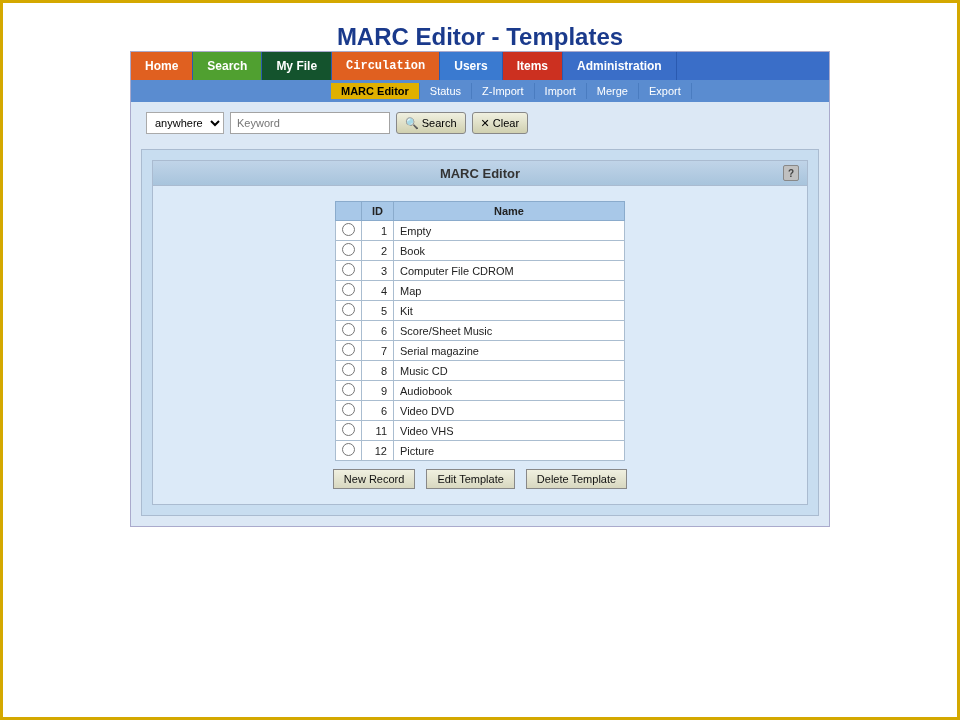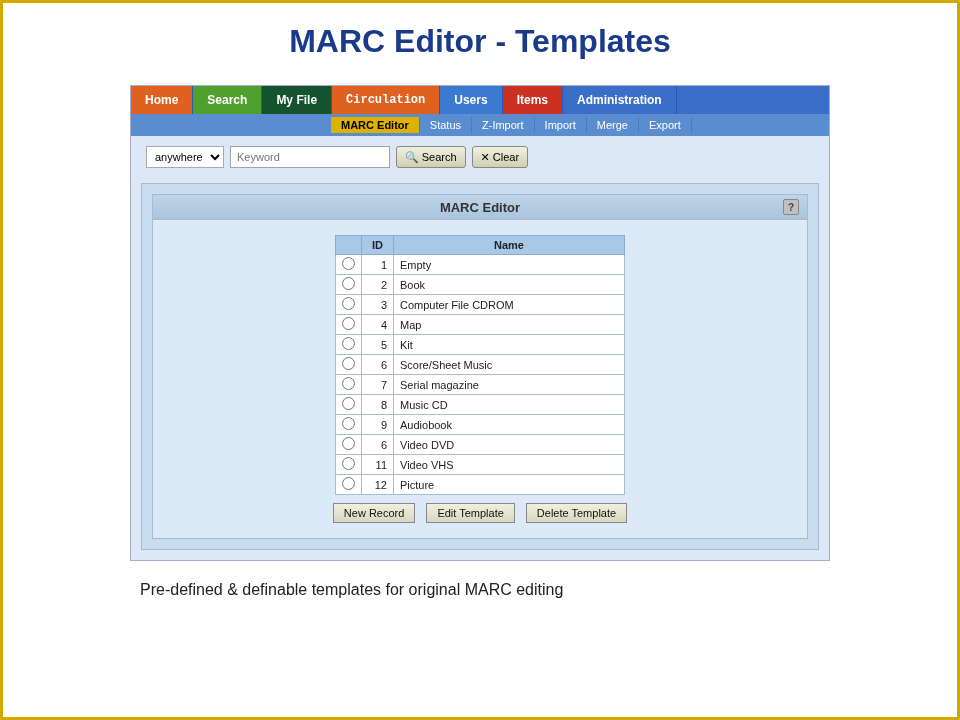--- a/index.html
+++ b/index.html
@@ -17,25 +17,24 @@
       width: 100%;
       height: 100%;
       background: #ffffff;
       display: flex;
       flex-direction: column;
       align-items: center;
       padding: 20px 0 10px 0;
     }
 
     .main-title {
-      font-size: 32px;
+      font-size: 24px;
       font-weight: bold;
       color: #1a3a8c;
       text-align: center;
-      margin-bottom: 25px;
       font-family: Arial, sans-serif;
     }
 
     .app-frame {
       width: 700px;
       background: #dce8f5;
       border: 1px solid #aac;
       display: flex;
       flex-direction: column;
     }
@@ -400,14 +399,13 @@
           <div class="table-buttons">
             <button class="table-btn">New Record</button>
             <button class="table-btn">Edit Template</button>
             <button class="table-btn">Delete Template</button>
           </div>
         </div>
       </div>
     </div>
   </div>
 
-  <div class="footer-text">Pre-defined &amp; definable templates for original MARC editing</div>
 </div>
 
 </body></html>

